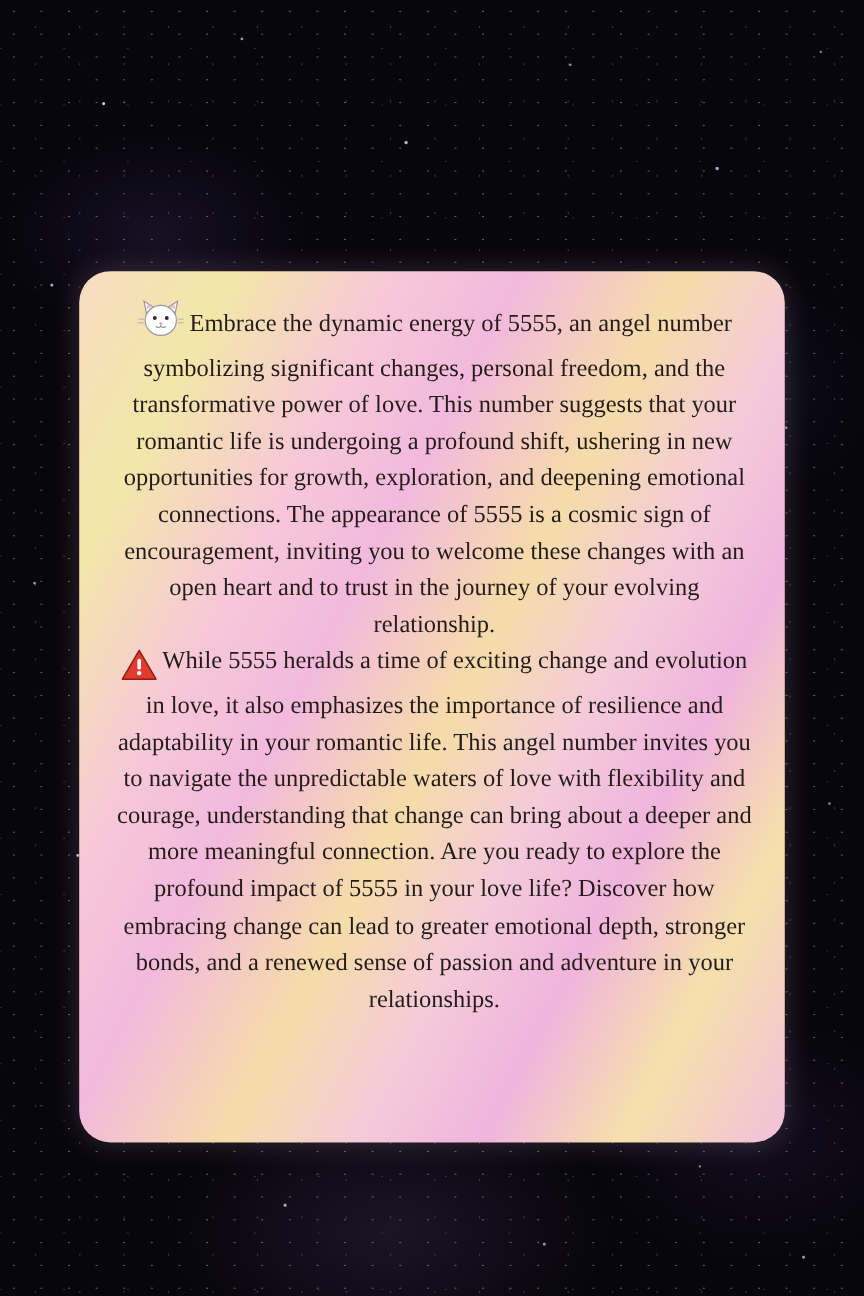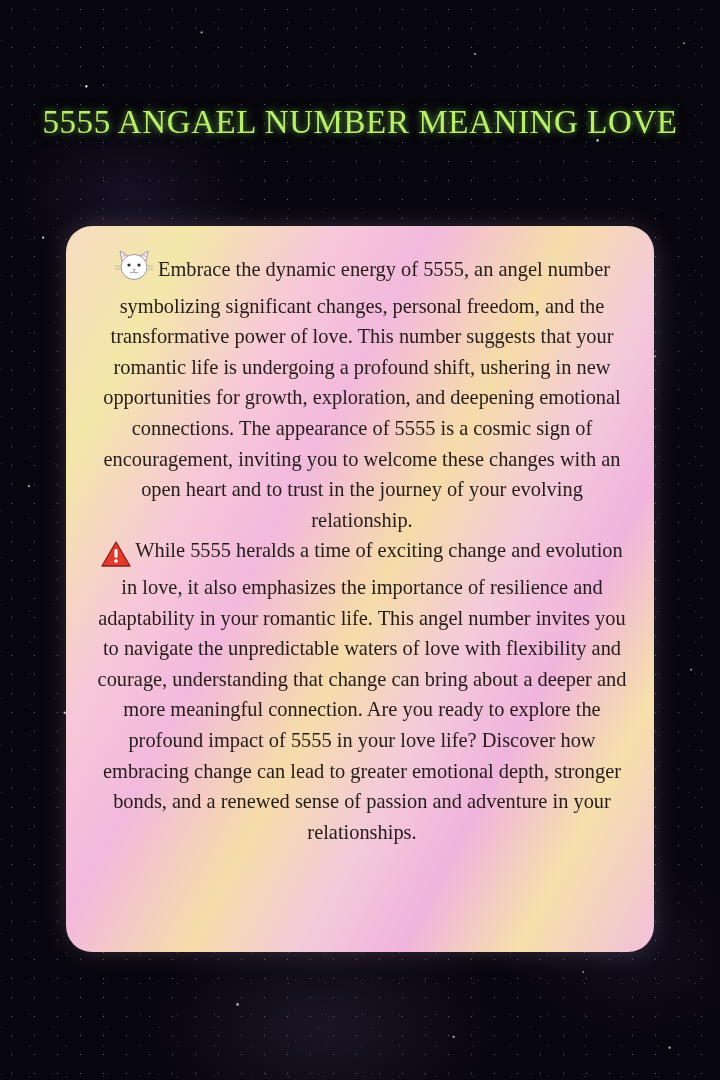--- a/index.html
+++ b/index.html
@@ -155,21 +155,20 @@
 </style>
 </head>
 <body>
 
 <div id="poster">
 
   <div id="starfield"></div>
   <div id="stardust"></div>
   <div id="nebula"></div>
 
-  <h1 id="title">5555 ANGAEL NUMBER MEANING LOVE</h1>
 
   <div id="card">
     <div id="card-inner">
 
       <div class="para">
         <span class="lead-icon">
           <svg class="cat-icon" viewBox="0 0 40 34" xmlns="http://www.w3.org/2000/svg">
             <path d="M8 13 L6 3 L14 8 Z" fill="#ffffff" stroke="#9a9a9a" stroke-width="1"></path>
             <path d="M32 13 L34 3 L26 8 Z" fill="#ffffff" stroke="#9a9a9a" stroke-width="1"></path>
             <path d="M9 5.5 L8 9.5 L12.5 8 Z" fill="#f3b7c7"></path>

